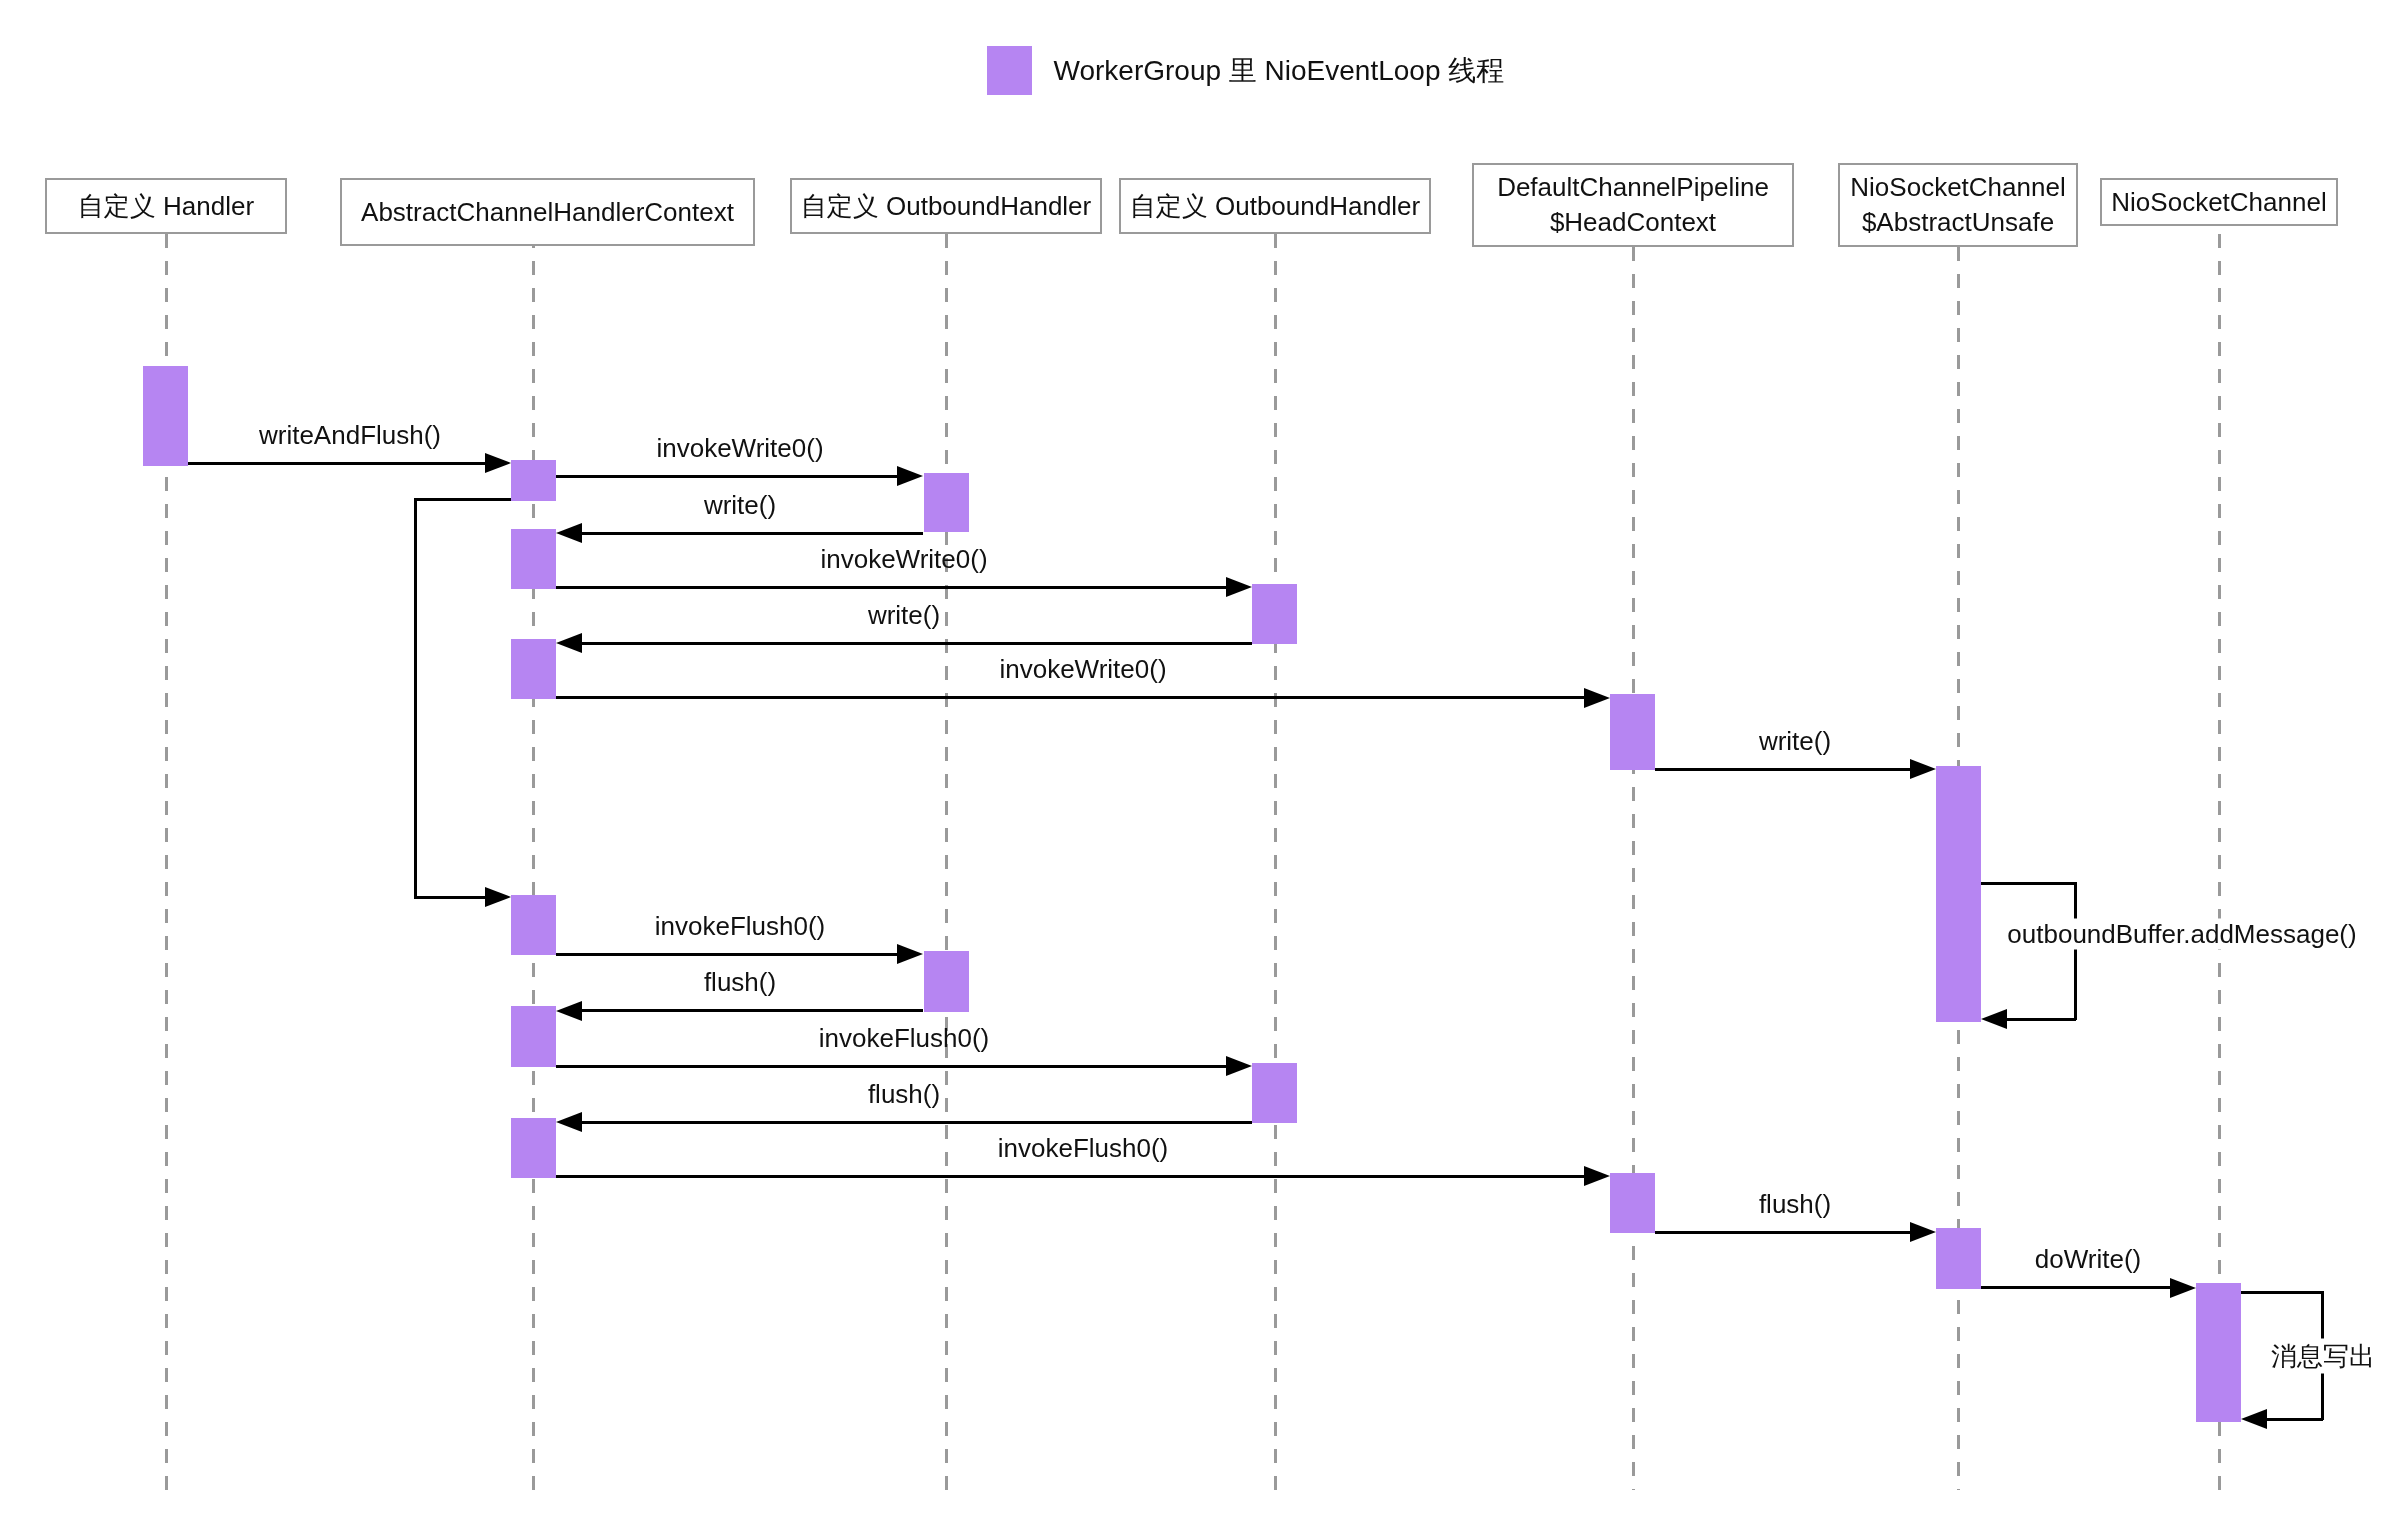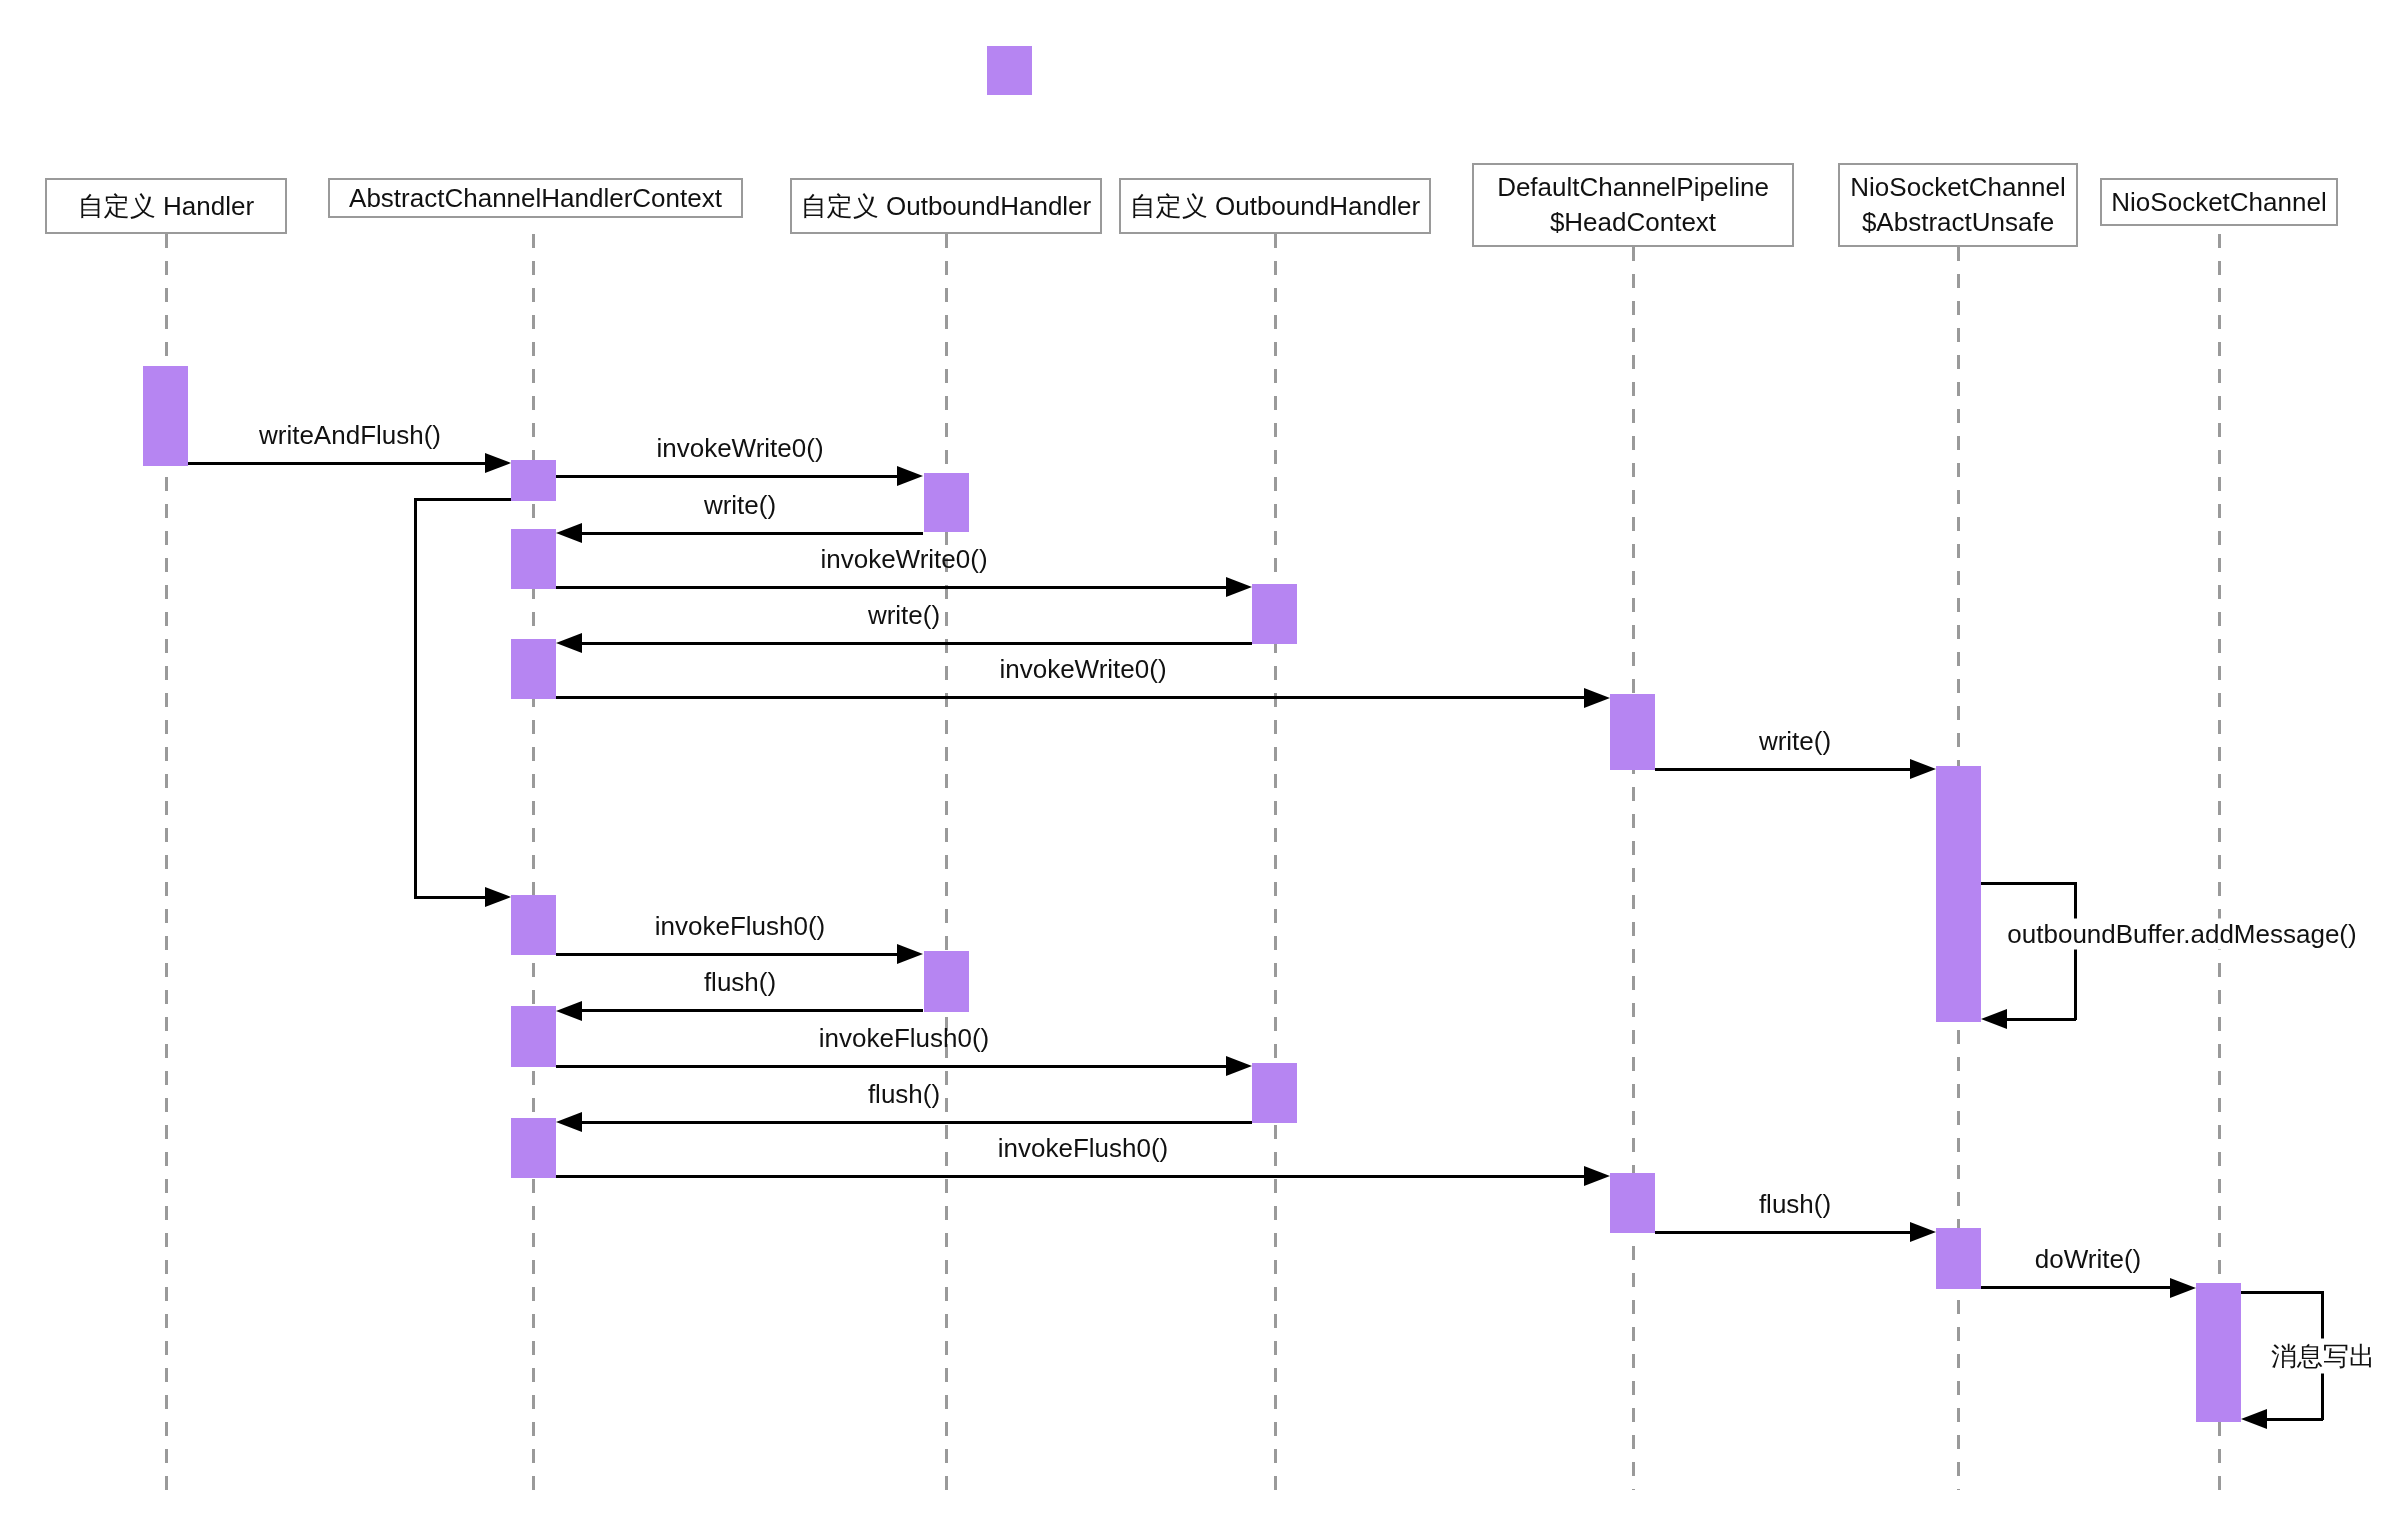--- a/index.html
+++ b/index.html
@@ -54,27 +54,28 @@
     position:absolute;transform:translate(-50%,-50%);
     font-size:26px;white-space:nowrap;background:#fff;padding:0 3.9px;z-index:6;
   }
 </style>
 </head>
 <body>
 
 <div class="canvas">
   <div class="legend" style="left: 987px; top: 46px;">
     <div class="legend-swatch" style="background: rgb(182, 133, 242);"></div>
+    <div class="legend-label">WorkerGroup 里 NioEventLoop 线程</div>
   </div>
   <div id="layer">
       <div class="pbox" style="left: 45px; top: 178px; width: 242px; height: 56px;">
         <div>自定义 Handler</div>
       </div>
       <div class="lifeline" style="left: 165px; top: 234px; height: 1256px;"></div>
-      <div class="pbox" style="left: 328px; top: 178px; width: 415px; height: 40px;">
+      <div class="pbox" style="left: 340px; top: 178px; width: 415px; height: 68px;">
         <div>AbstractChannelHandlerContext</div>
       </div>
       <div class="lifeline" style="left: 532px; top: 234px; height: 1256px;"></div>
       <div class="pbox" style="left: 790px; top: 178px; width: 312px; height: 56px;">
         <div>自定义 OutboundHandler</div>
       </div>
       <div class="lifeline" style="left: 945px; top: 234px; height: 1256px;"></div>
       <div class="pbox" style="left: 1119px; top: 178px; width: 312px; height: 56px;">
         <div>自定义 OutboundHandler</div>
       </div>

